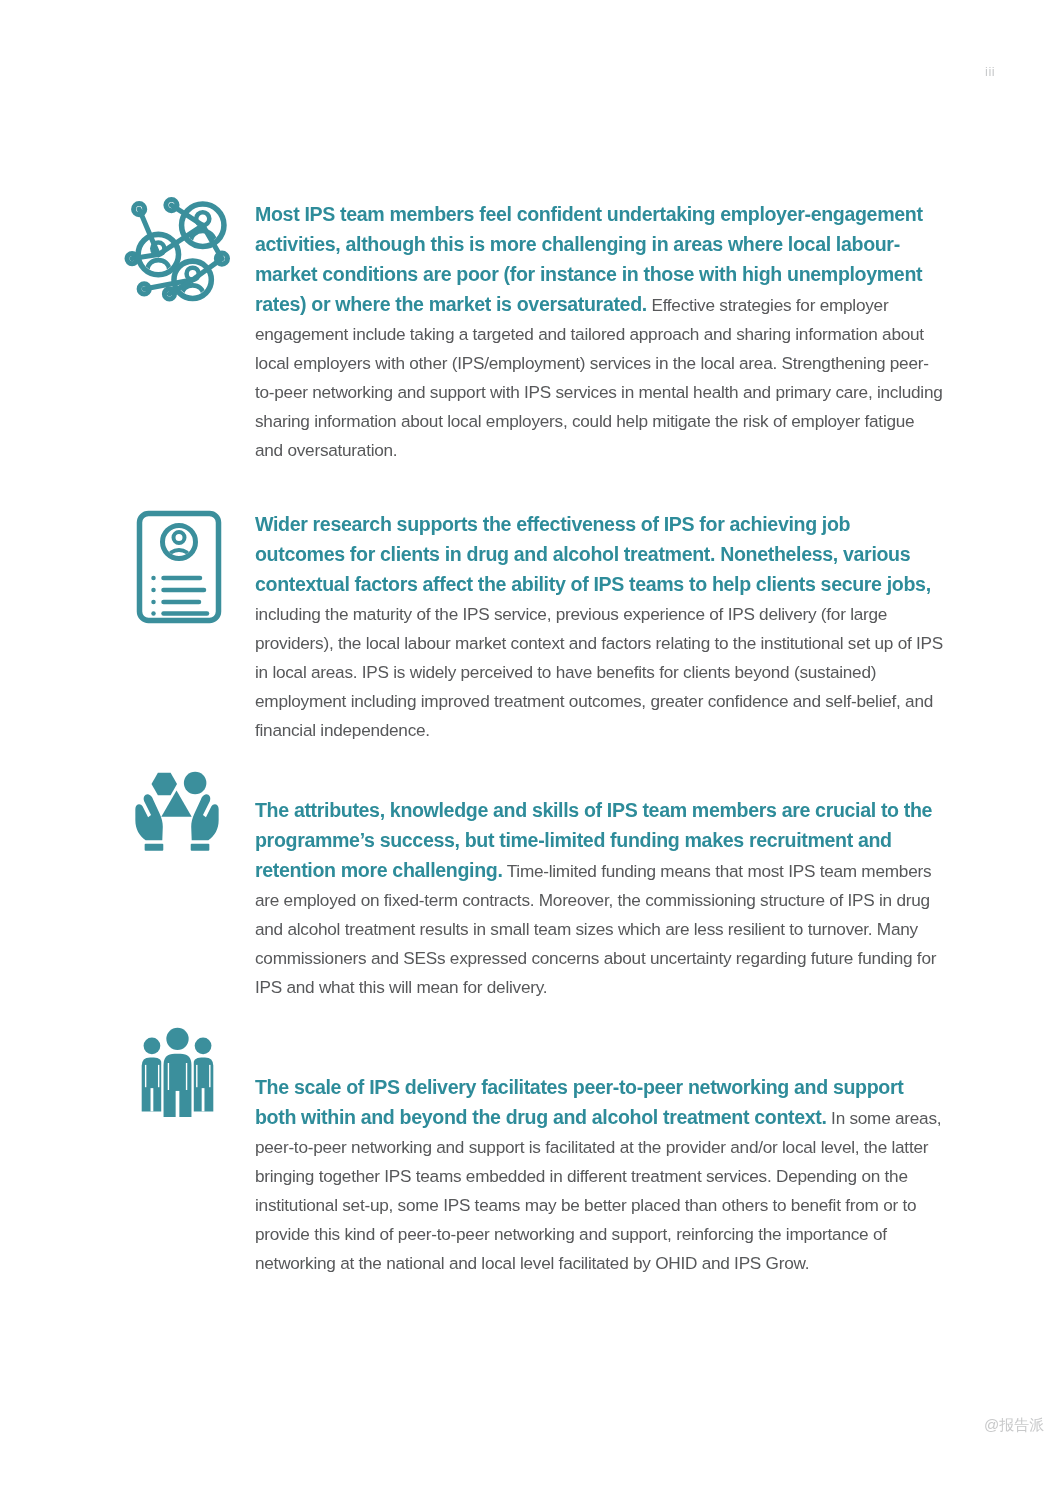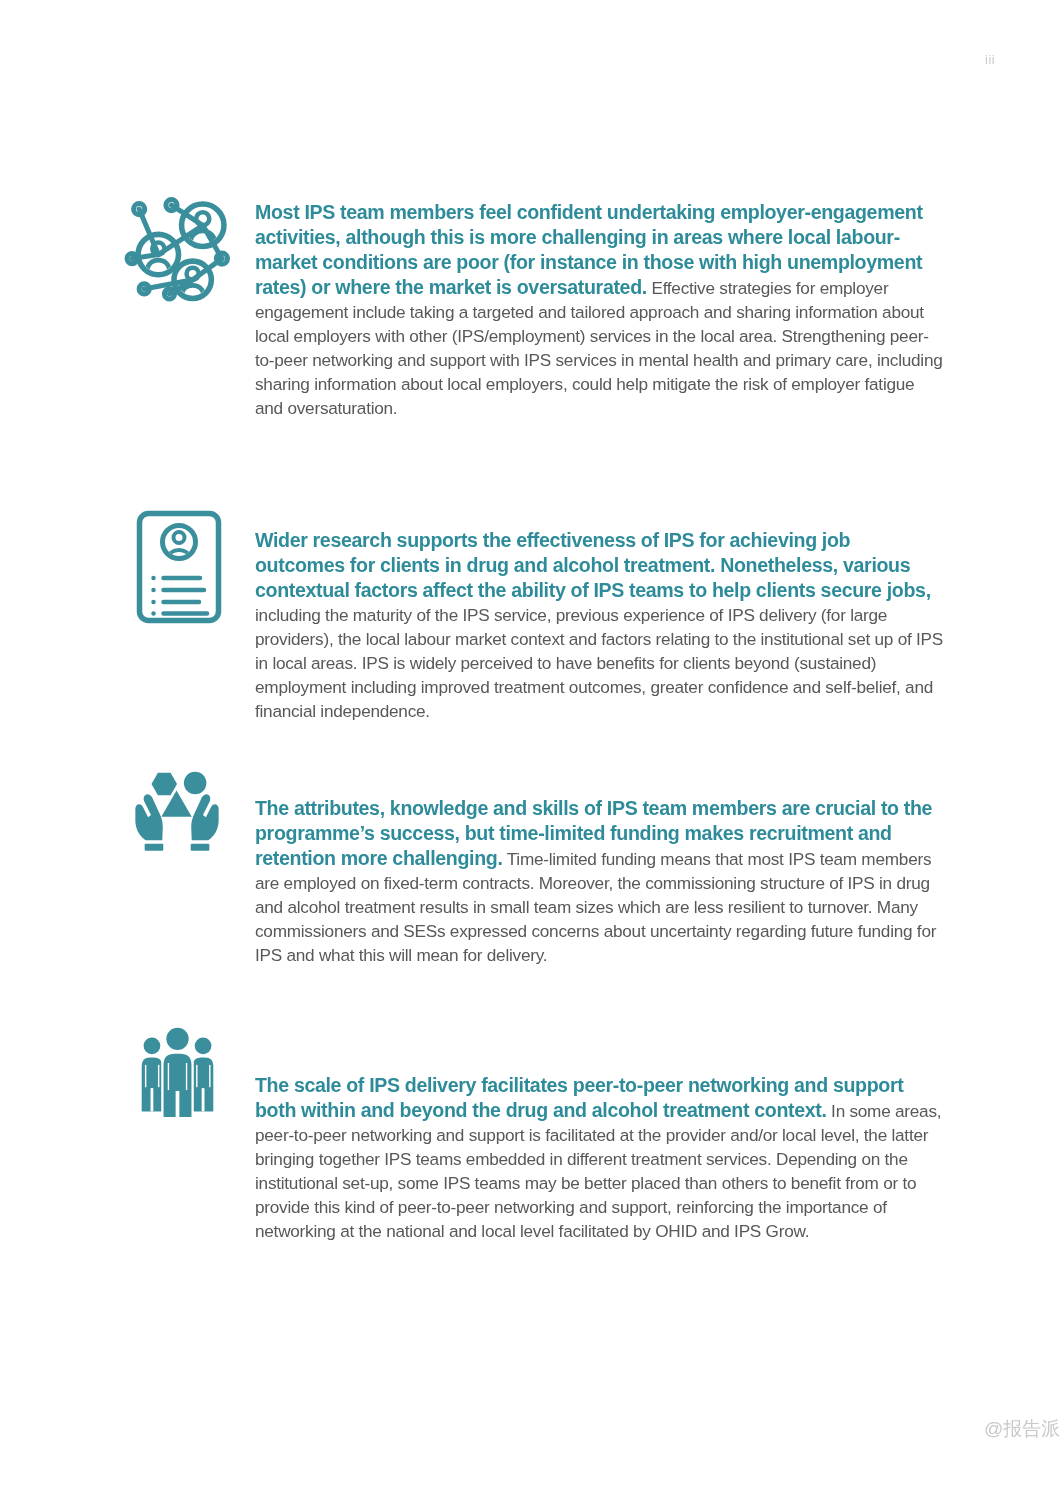--- a/index.html
+++ b/index.html
@@ -3,40 +3,40 @@
 <meta charset="utf-8">
 <style>
   html,body{margin:0;padding:0;}
   body{
     width:1061px;height:1500px;background:#ffffff;position:relative;
     font-family:"Liberation Sans", sans-serif;
     -webkit-font-smoothing:antialiased;
   }
   .page{position:absolute;inset:0;overflow:hidden;}
   .pageno{
-    position:absolute;top:52px;left:985px;
+    position:absolute;top:64px;left:985px;
     color:#c9cbcc;font-size:13px;letter-spacing:.5px;
   }
   .watermark{
     position:absolute;top:1416px;left:984px;
-    color:#c8c9ca;font-size:19px;
+    color:#c8c9ca;font-size:15px;
   }
   .iconbox{position:absolute;}
   .iconbox svg{display:block;overflow:visible;}
   .ic1{left:123px;top:194px;width:106px;height:106px;}
   .ic2{left:136px;top:510px;width:86px;height:114px;}
   .ic3{left:128px;top:762px;width:98px;height:94px;}
   .ic4{left:131px;top:1022px;width:93px;height:96px;}
   .txt{
     position:absolute;left:255px;width:690px;
-    color:#57585a;font-size:17.2px;line-height:24px;letter-spacing:-0.25px;
+    color:#57585a;font-size:17.2px;line-height:29px;letter-spacing:-0.25px;
   }
   .txt p{margin:0;}
   .t1{top:200px;}
-  .t2{top:510px;margin-top:18px;}
+  .t2{top:510px;}
   .t3{top:796px;}
   .t4{top:1073px;}
   .lead{
     color:#2e8c9a;font-weight:bold;font-size:19.6px;letter-spacing:-0.35px;
   }
   .stroke-ic{stroke:#3b8f9c;fill:none;}
   .fill-ic{fill:#3b8f9c;}
 </style>
 </head>
 <body>

